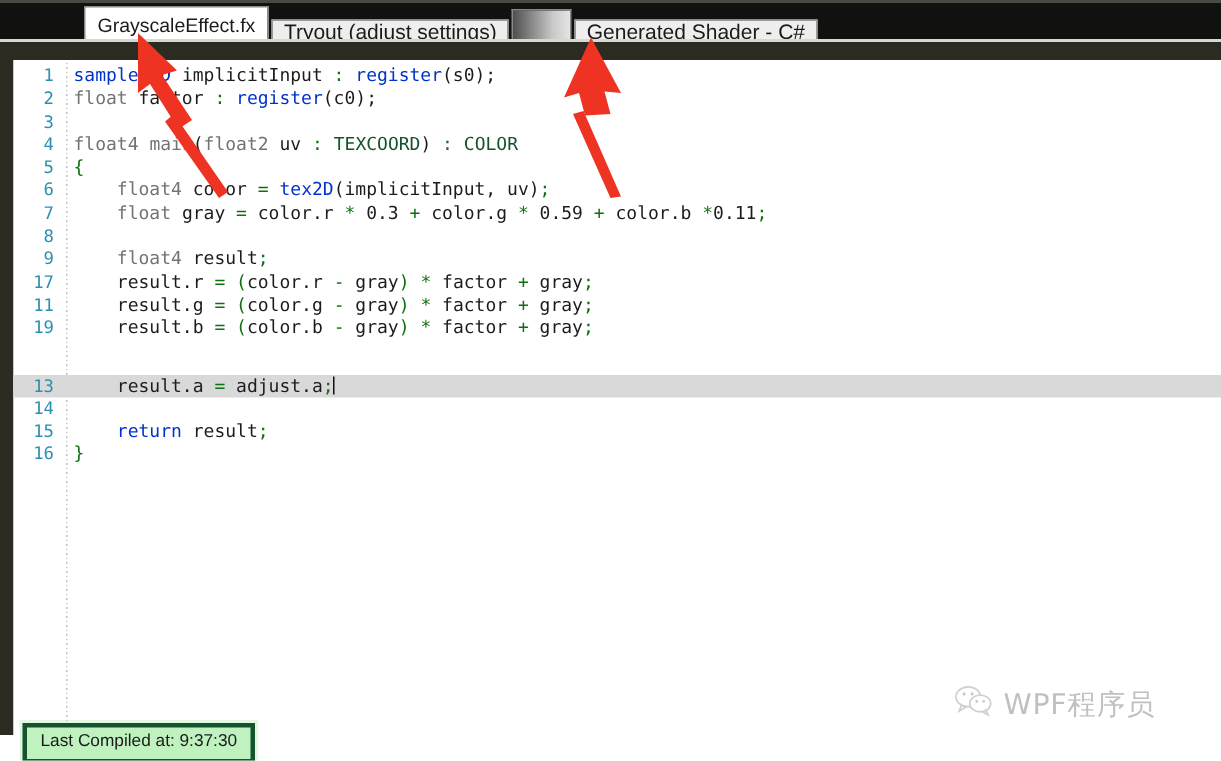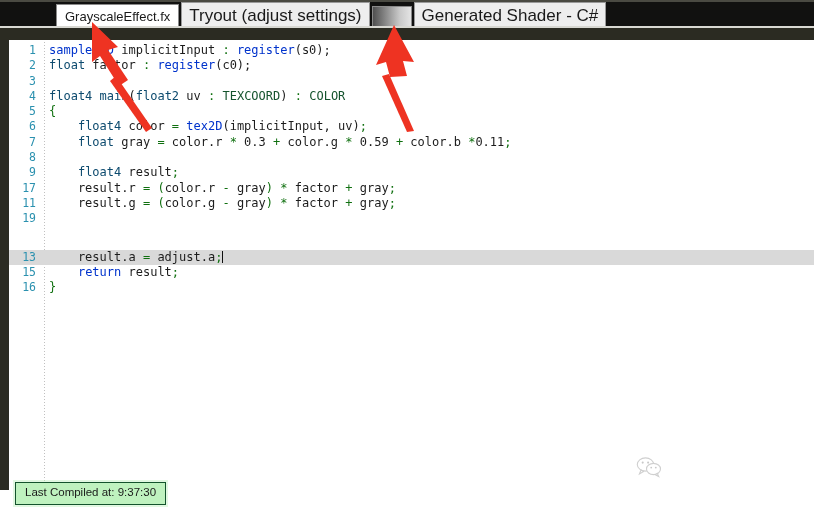--- a/index.html
+++ b/index.html
@@ -22,26 +22,26 @@
     position:absolute;left:0;top:28px;width:814px;height:12px;
     background:#2b2b22;
   }
   .bandline{position:absolute;left:0;top:26px;width:814px;height:2px;background:#d8d8d2;}
 
   .tabbar{
     position:absolute;left:12px;top:4px;height:24px;
     display:flex;align-items:flex-end;margin-left:44px;
   }
   .tab{
-    height:26px;
+    height:15px;
     box-sizing:border-box;
     display:flex;align-items:center;
     padding:0 7px;
     margin-right:2px;
-    font-size:17px;
+    font-size:14px;
     color:#1a1a1a;
     background:#eeeeee;
     border:1px solid #9a9a9a;
     border-bottom:none;
     white-space:nowrap;
     line-height:1;
   }
   .tab.active{
     background:#ffffff;
     height:24px;
@@ -87,34 +87,34 @@
     position:absolute;left:0;top:0;width:27px;
     text-align:right;
     color:#2b91af;
     font-size:11.5px;
   }
   .src{
     position:absolute;left:40px;top:0;
     color:#1c1c1c;
   }
   .kw{color:#0033cc;}
-  .typ{color:#0c4a6e;}
+  .typ{color:#737373;}
   .sem{color:#14532d;}
   .op{color:#107010;}
   .caret{
     display:inline-block;width:1px;height:12px;
     background:#101010;vertical-align:-2px;
     margin-left:0px;
   }
 
   
   .status{
     position:absolute;left:15px;top:482px;
     background:#bff2bf;
-    border:1px solid #14532d;
+    border:3px solid #14532d;
     color:#1a1a1a;
     font-size:11.5px;
     padding:4px 9px 5px 9px;
     line-height:1;
     box-shadow:0 0 0 2px rgba(190,240,190,0.45);
   }
 
   
   .watermark{
     position:absolute;left:636px;top:456px;
@@ -155,22 +155,23 @@
           <div class="ln"><span class="num">2</span><span class="src"><span class="typ">float</span><span> factor </span><span class="op">:</span><span> </span><span class="kw">register</span><span>(c0);</span></span></div>
           <div class="ln"><span class="num">3</span><span class="src"></span></div>
           <div class="ln"><span class="num">4</span><span class="src"><span class="typ">float4</span><span> </span><span class="typ">main</span><span>(</span><span class="typ">float2</span><span> uv </span><span class="op">:</span><span> </span><span class="sem">TEXCOORD</span><span>)</span><span> </span><span class="op">:</span><span> </span><span class="sem">COLOR</span></span></div>
           <div class="ln"><span class="num">5</span><span class="src"><span class="op">{</span></span></div>
           <div class="ln"><span class="num">6</span><span class="src"><span>    </span><span class="typ">float4</span><span> color </span><span class="op">=</span><span> </span><span class="kw">tex2D</span><span>(implicitInput, uv)</span><span class="op">;</span></span></div>
           <div class="ln"><span class="num">7</span><span class="src"><span>    </span><span class="typ">float</span><span> gray </span><span class="op">=</span><span> color.r </span><span class="op">*</span><span> 0.3 </span><span class="op">+</span><span> color.g </span><span class="op">*</span><span> 0.59 </span><span class="op">+</span><span> color.b </span><span class="op">*</span><span>0.11</span><span class="op">;</span></span></div>
           <div class="ln"><span class="num">8</span><span class="src"></span></div>
           <div class="ln"><span class="num">9</span><span class="src"><span>    </span><span class="typ">float4</span><span> result</span><span class="op">;</span></span></div>
           <div class="ln"><span class="num">17</span><span class="src"><span>    result.r </span><span class="op">=</span><span> </span><span class="op">(</span><span>color.r </span><span class="op">-</span><span> gray</span><span class="op">)</span><span> </span><span class="op">*</span><span> factor </span><span class="op">+</span><span> gray</span><span class="op">;</span></span></div>
           <div class="ln"><span class="num">11</span><span class="src"><span>    result.g </span><span class="op">=</span><span> </span><span class="op">(</span><span>color.g </span><span class="op">-</span><span> gray</span><span class="op">)</span><span> </span><span class="op">*</span><span> factor </span><span class="op">+</span><span> gray</span><span class="op">;</span></span></div>
-          <div class="ln"><span class="num">19</span></div>
+          <div class="ln"><span class="num">19</span><span class="src"><span>    result.b </span><span class="op">=</span><span> </span><span class="op">(</span><span>color.b </span><span class="op">-</span><span> gray</span><span class="op">)</span><span> </span><span class="op">*</span><span> factor </span><span class="op">+</span><span> gray</span><span class="op">;</span></span></div>
           <div class="ln cur"><span class="num">13</span><span class="src"><span>    result.a </span><span class="op">=</span><span> adjust.a</span><span class="op">;</span><span class="caret"></span></span></div>
+          <div class="ln"><span class="num">14</span><span class="src"></span></div>
           <div class="ln"><span class="num">15</span><span class="src"><span>    </span><span class="kw">return</span><span> result</span><span class="op">;</span></span></div>
           <div class="ln"><span class="num">16</span><span class="src"><span class="op">}</span></span></div>
         </div>
     </div>
   </div>
 
   <div class="status">Last Compiled at: 9:37:30</div>
 
   <div class="watermark">
     <span>
@@ -178,20 +179,21 @@
         <ellipse cx="9.5" cy="8.5" rx="8.2" ry="6.6" fill="none" stroke="#b3b3b3" stroke-width="1.1"></ellipse>
         <path d="M5 14 L3.4 18 L7.6 15.6 Z" fill="none" stroke="#b3b3b3" stroke-width="1.1"></path>
         <circle cx="6.7" cy="6.6" r="1.05" fill="#a8a8a8"></circle>
         <circle cx="12.1" cy="6.6" r="1.05" fill="#a8a8a8"></circle>
         <ellipse cx="17.5" cy="13" rx="7" ry="5.6" fill="#ffffff" stroke="#b3b3b3" stroke-width="1.1"></ellipse>
         <path d="M21.3 17.4 L22.7 20.6 L19.2 18.7 Z" fill="#ffffff" stroke="#b3b3b3" stroke-width="1.1"></path>
         <circle cx="15.2" cy="11.6" r=".9" fill="#a8a8a8"></circle>
         <circle cx="19.8" cy="11.6" r=".9" fill="#a8a8a8"></circle>
       </svg>
     </span>
+    <span class="wm-text">WPF程序员</span>
   </div>
 
   <svg class="arrows">
     <g>
       <polygon points="92,22 118,47 108,50 128,80 119,86 100,56 92,62" fill="#ee3322"></polygon>
       <polygon points="116,76 152,128 146,132 110,81" fill="#ee3322"></polygon>
     </g>
     <g>
       <polygon points="394,25 414,62 403,61 407,76 390,77 386,62 376,65" fill="#ee3322"></polygon>
       <polygon points="389,74 414,131 407,132 382,76" fill="#ee3322"></polygon>

